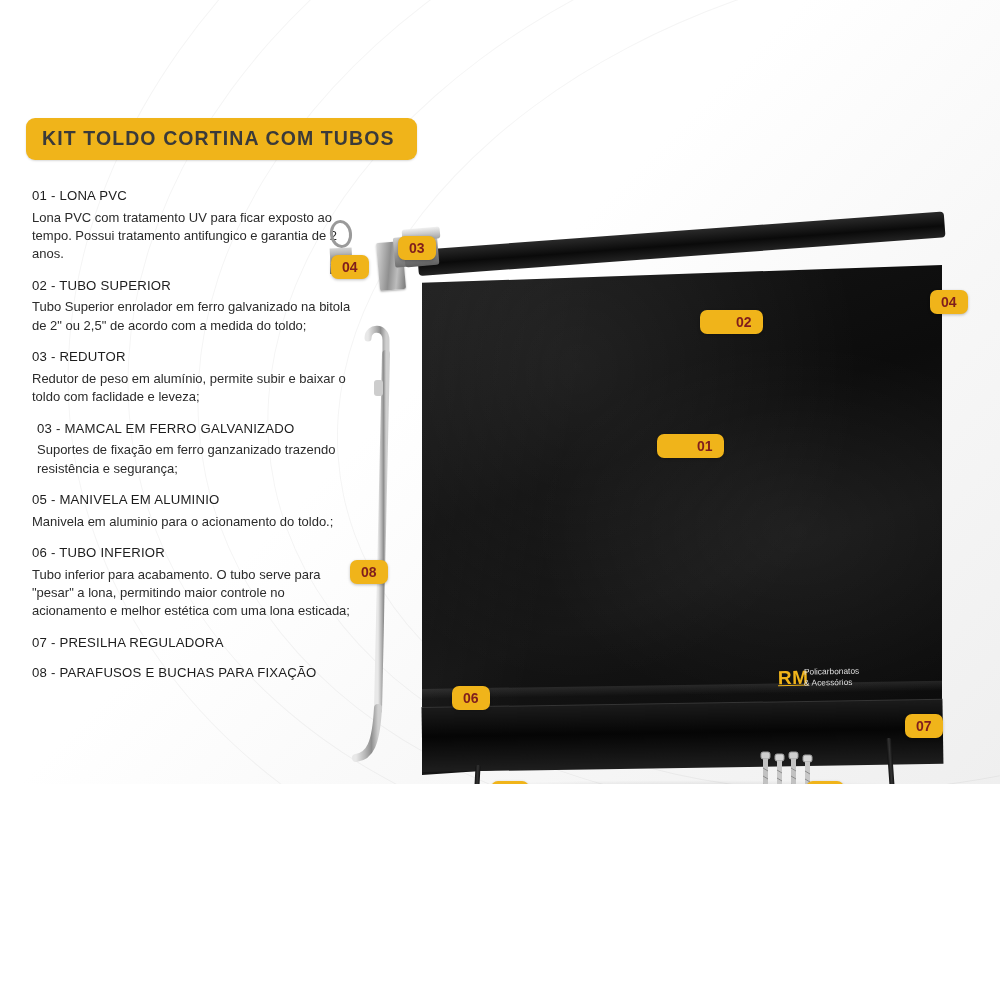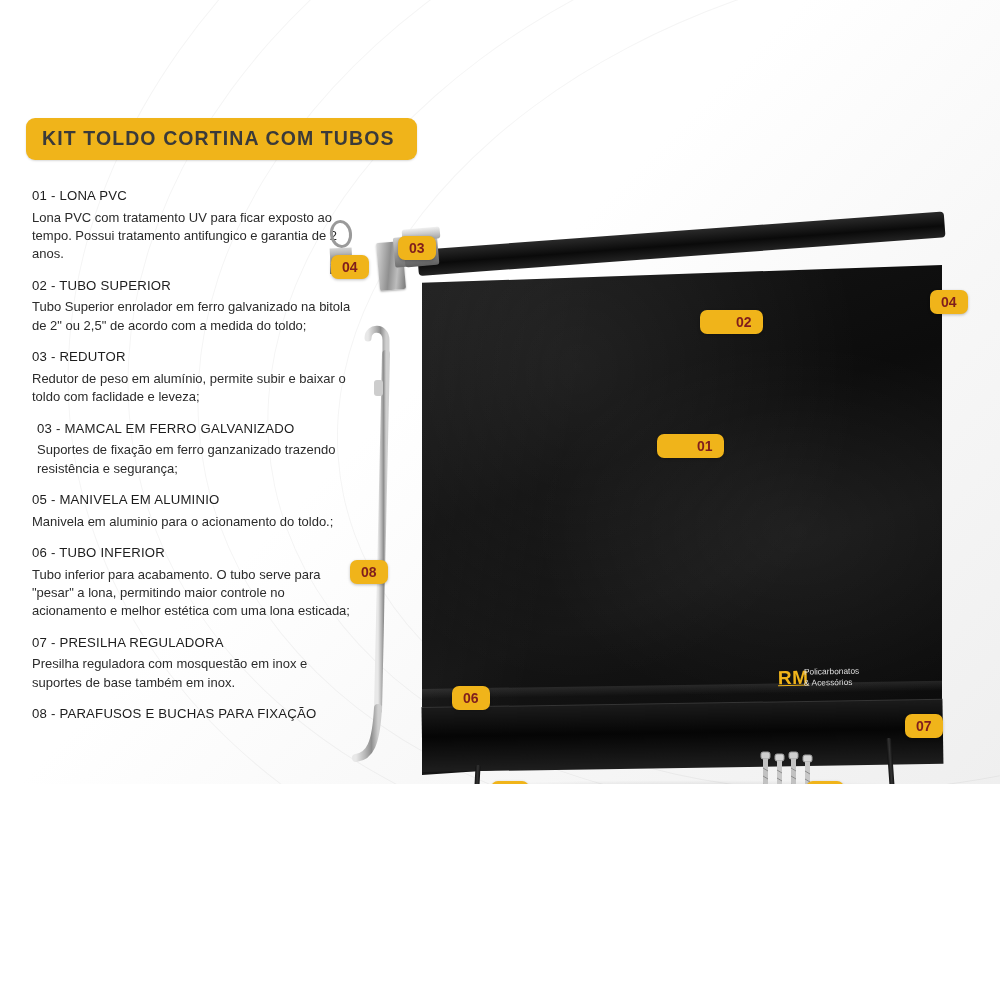--- a/index.html
+++ b/index.html
@@ -316,21 +316,20 @@
       <div class="spec-desc">Manivela em aluminio para o acionamento do toldo.;</div>
     </div>
 
     <div class="spec-item">
       <div class="spec-title">06 - TUBO INFERIOR</div>
       <div class="spec-desc">Tubo inferior para acabamento. O tubo serve para "pesar" a lona, permitindo maior controle no acionamento e melhor estética com uma lona esticada;</div>
     </div>
 
     <div class="spec-item">
       <div class="spec-title">07 - PRESILHA REGULADORA</div>
-      <div class="spec-desc">Presilha reguladora com mosquestão em inox e suportes de base também em inox.</div>
     </div>
 
     <div class="spec-item">
       <div class="spec-title">08 - PARAFUSOS E BUCHAS PARA FIXAÇÃO</div>
     </div>
 
   </div>
 
   <div id="product">
 

